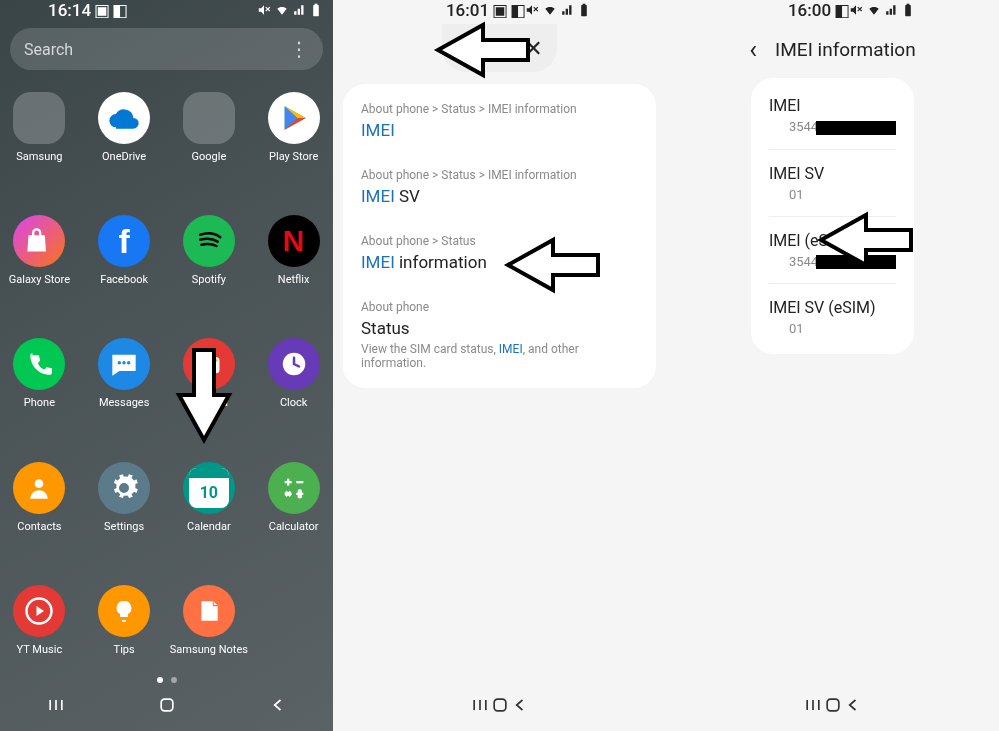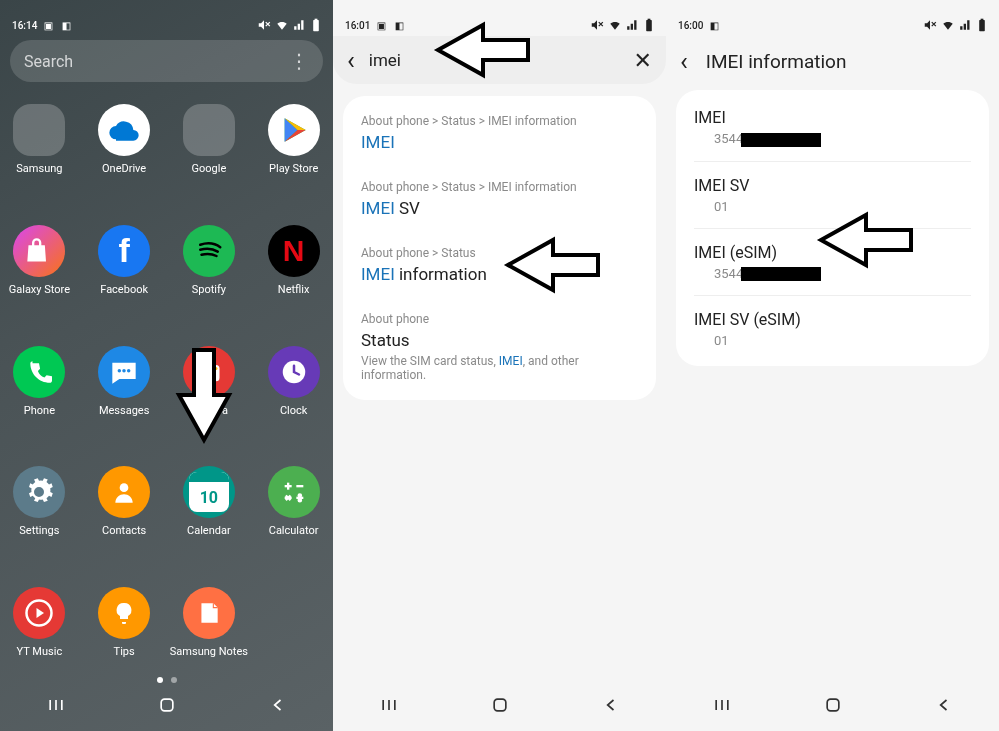--- a/index.html
+++ b/index.html
@@ -1,22 +1,22 @@
 <!DOCTYPE html>
 <html><head>
 <meta charset="utf-8">
 <style>
 * { margin: 0; padding: 0; box-sizing: border-box; font-family: -apple-system, BlinkMacSystemFont, "Segoe UI", Roboto, sans-serif; }
 body { width: 999px; height: 731px; display: flex; background: #fff; }
 
 .phone { height: 731px; flex: 1; position: relative; display: flex; flex-direction: column; }
 .phone-1 { background: linear-gradient(150deg, #3a4548 0%, #4a5356 40%, #5a6265 100%); color: #fff; }
-.phone-2, .phone-3 { background: #f5f5f5; color: #222; }
-
-.status-bar { display: flex; justify-content: space-between; align-items: center; padding: 18px 12px 4px; font-size: 10px; font-weight: 500; }
+.phone-2, .phone-3 { background: #f5f5f5; color: #222; align-items: center; }
+
+.status-bar { display: flex; justify-content: space-between; align-items: center; padding: 0 12px 4px; font-size: 17px; font-weight: 500; margin-left: 36px; }
 .status-left { display: flex; align-items: center; gap: 4px; }
 .status-right { display: flex; align-items: center; gap: 4px; }
 .status-icon { width: 14px; height: 14px; display: inline-flex; align-items: center; justify-content: center; }
 
 
 .search-bar { margin: 4px 10px 10px; background: rgba(255,255,255,.15); border-radius: 22px; height: 42px; display: flex; align-items: center; padding: 0 14px; font-size: 16px; color: #d5d7d8; }
 .search-bar .more { margin-left: auto; font-size: 20px; }
 
 .app-grid { padding: 12px 0 0; display: grid; grid-template-columns: repeat(4, 1fr); gap: 39px 6px; flex: 1; }
 .app { display: flex; flex-direction: column; align-items: center; gap: 6px; font-size: 11px; color: #fff; position: relative; }
@@ -196,35 +196,35 @@
       <div class="app">
         <div class="app-icon" style="background:#673ab7">
           <svg width="30" height="30" viewBox="0 0 24 24" fill="#fff">
             <circle cx="12" cy="12" r="9"></circle>
             <path d="M12 7v5l4 2" stroke="#673ab7" stroke-width="2" fill="none" stroke-linecap="round"></path>
           </svg>
         </div>
         <div class="app-label">Clock</div>
       </div>
       <div class="app">
-        <div class="app-icon" style="background:#5c7b8a">
-          <svg width="30" height="30" viewBox="0 0 24 24" fill="#fff">
-            <path d="M12 8a4 4 0 100 8 4 4 0 000-8zm9 4l2 1-1 3-2-1a8 8 0 01-2 2l1 2-3 1-1-2a8 8 0 01-3 0l-1 2-3-1 1-2a8 8 0 01-2-2l-2 1-1-3 2-1a8 8 0 010-3l-2-1 1-3 2 1a8 8 0 012-2l-1-2 3-1 1 2a8 8 0 013 0l1-2 3 1-1 2a8 8 0 012 2l2-1 1 3-2 1a8 8 0 010 3z"></path>
-          </svg>
-        </div>
-        <div class="app-label">Settings</div>
-      </div>
-      <div class="app">
         <div class="app-icon" style="background:#ff9800">
           <svg width="26" height="26" viewBox="0 0 24 24" fill="#fff">
             <circle cx="12" cy="8" r="4"></circle>
             <path d="M4 22c0-5 4-8 8-8s8 3 8 8"></path>
           </svg>
         </div>
         <div class="app-label">Contacts</div>
+      </div>
+      <div class="app">
+        <div class="app-icon" style="background:#5c7b8a">
+          <svg width="30" height="30" viewBox="0 0 24 24" fill="#fff">
+            <path d="M12 8a4 4 0 100 8 4 4 0 000-8zm9 4l2 1-1 3-2-1a8 8 0 01-2 2l1 2-3 1-1-2a8 8 0 01-3 0l-1 2-3-1 1-2a8 8 0 01-2-2l-2 1-1-3 2-1a8 8 0 010-3l-2-1 1-3 2 1a8 8 0 012-2l-1-2 3-1 1 2a8 8 0 013 0l1-2 3 1-1 2a8 8 0 012 2l2-1 1 3-2 1a8 8 0 010 3z"></path>
+          </svg>
+        </div>
+        <div class="app-label">Settings</div>
       </div>
       <div class="app">
         <div class="app-icon" style="background:#009688">
           <div style="width:40px;height:40px;background:#fff;border-radius:8px;display:flex;flex-direction:column;">
             <div style="height:10px;background:#009688;border-radius:8px 8px 0 0;"></div>
             <div style="flex:1;display:flex;align-items:center;justify-content:center;color:#009688;font-size:16px;font-weight:700;">10</div>
           </div>
         </div>
         <div class="app-label">Calendar</div>
       </div>

